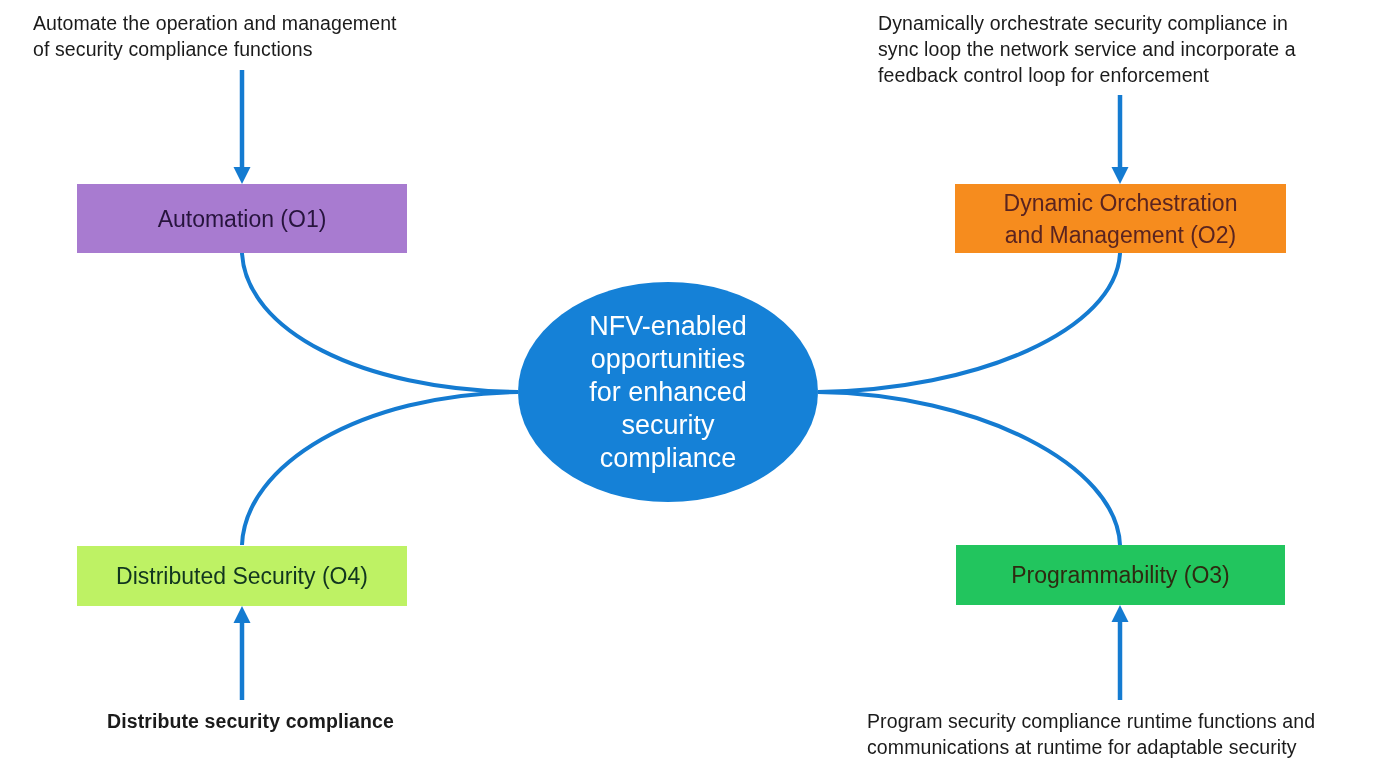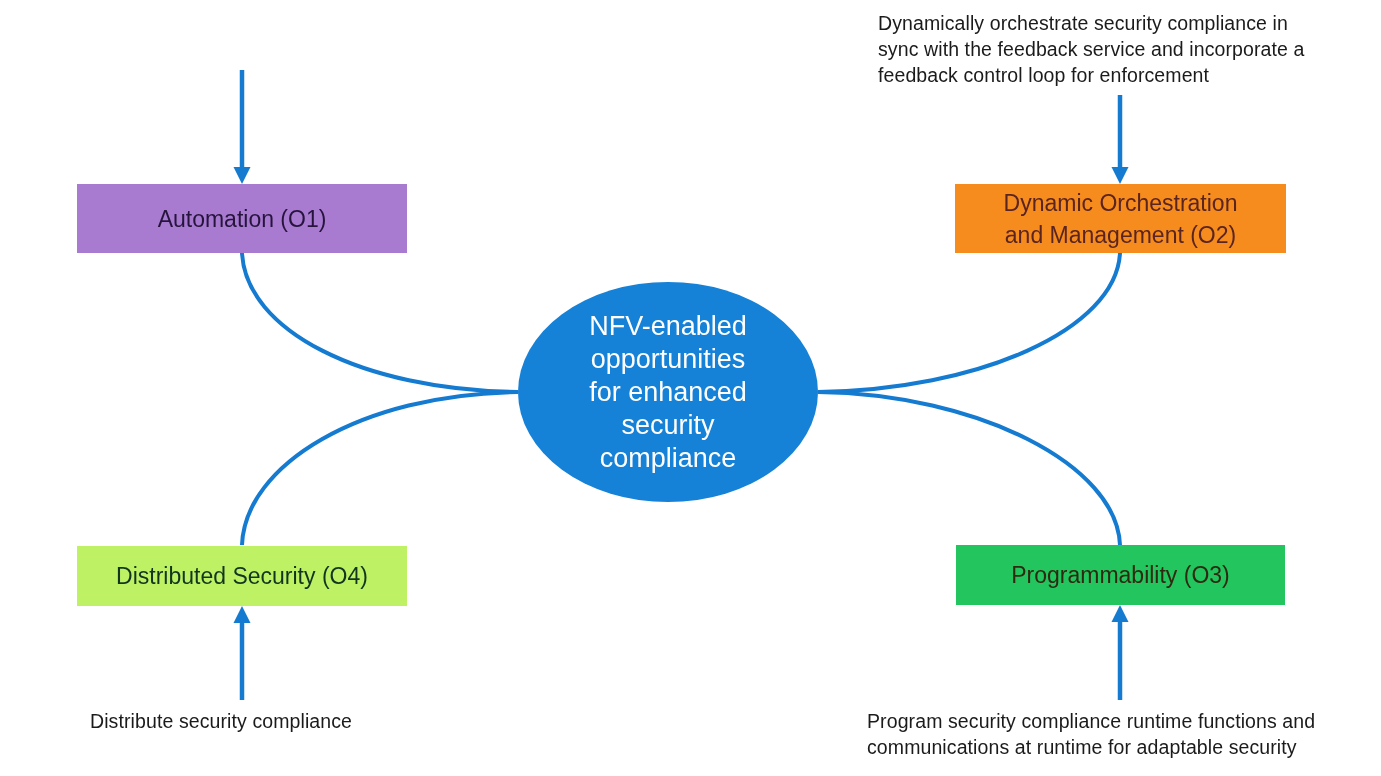--- a/index.html
+++ b/index.html
@@ -26,21 +26,21 @@
     position: absolute;
     color: #1b1b1b;
     font-size: 19.5px;
     line-height: 26px;
     letter-spacing: 0.1px;
     z-index: 2;
     white-space: nowrap;
   }
   .annotation.tl { left: 33px;  top: 10px;  }
   .annotation.tr { left: 878px; top: 10px;  }
-  .annotation.bl { left: 90px;  top: 708px; }
+  .annotation.bl { left: 107px;  top: 708px; font-weight: bold; }
   .annotation.br { left: 867px; top: 708px; }
 
   .node-box {
     position: absolute;
     display: flex;
     flex-direction: column;
     align-items: center;
     justify-content: center;
     text-align: center;
     font-size: 23px;
@@ -115,24 +115,28 @@
   </div>
 
   <div class="node-box distributed" style="background-color: #bef264; color: rgb(17, 54, 31);">
     <div>Distributed Security (O4)</div>
   </div>
 
   <div class="node-box programmability" style="background-color: #22c55e; color: rgb(46, 42, 16);">
     <div>Programmability (O3)</div>
   </div>
 
+  <div class="annotation tl">
+    <div>Automate the operation and management</div>
+    <div>of security compliance functions</div>
+  </div>
 
   <div class="annotation tr">
     <div>Dynamically orchestrate security compliance in</div>
-    <div>sync with the feedback service and incorporate a</div>
+    <div>sync loop the network service and incorporate a</div>
     <div>feedback control loop for enforcement</div>
   </div>
 
   <div class="annotation bl">
     <div>Distribute security compliance</div>
   </div>
 
   <div class="annotation br">
     <div>Program security compliance runtime functions and</div>
     <div>communications at runtime for adaptable security</div>

